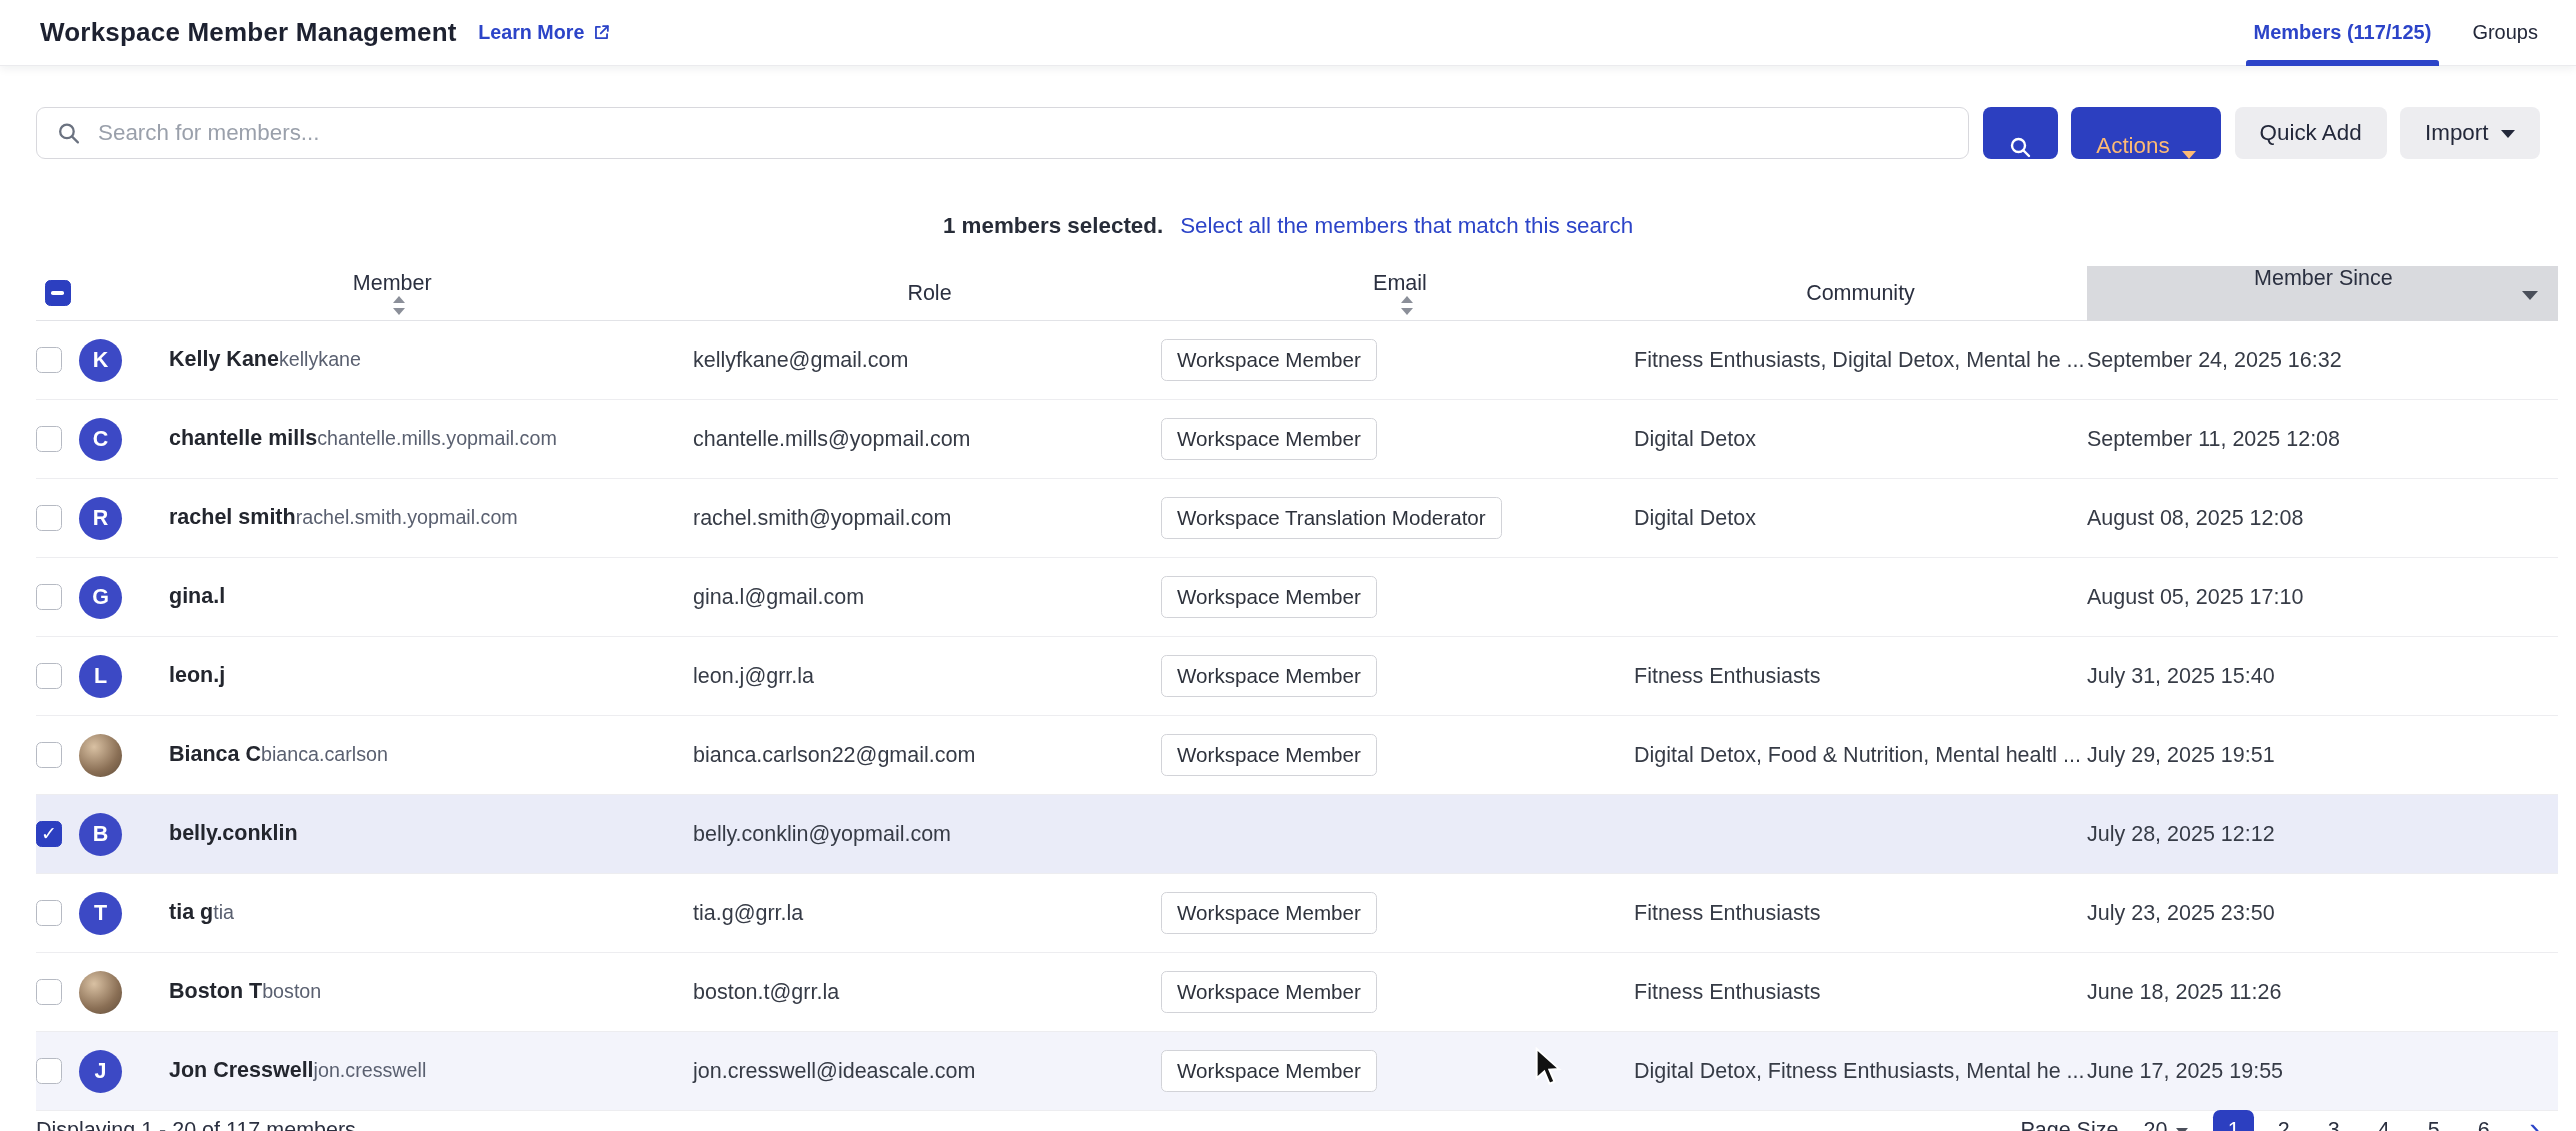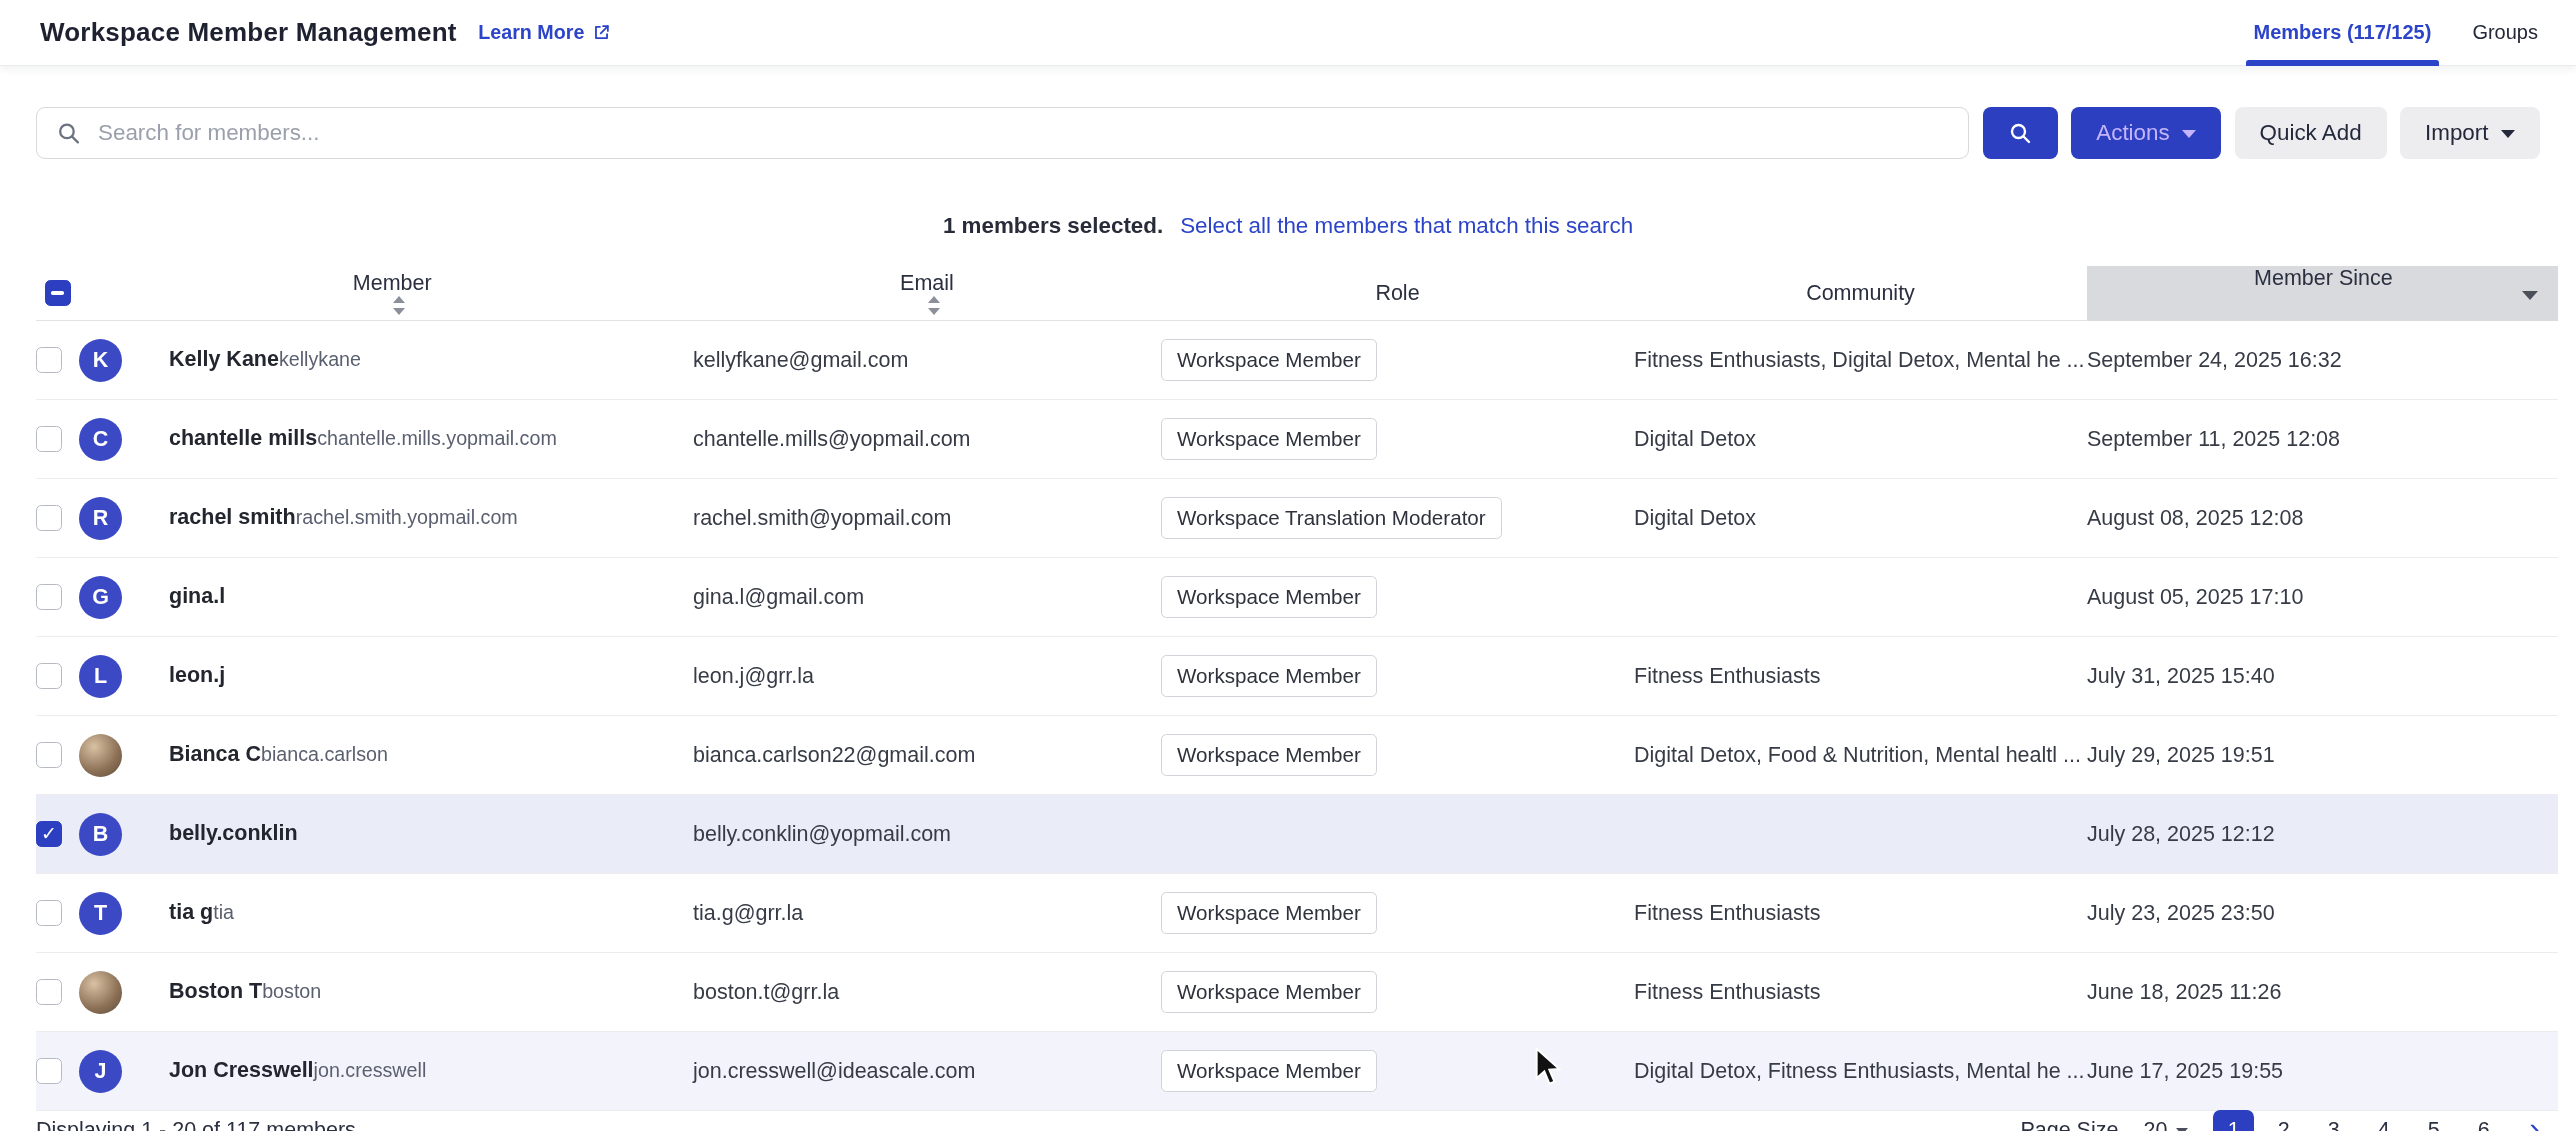--- a/index.html
+++ b/index.html
@@ -26,21 +26,21 @@
   
   .toolbar { display:flex; align-items:center; gap:13.4px; margin:41px 36px 0 36px; }
   .search-wrap { flex:1; position:relative; }
   .search-input {
     width:100%; height:52px; border:1.8px solid #d8d8dd; border-radius:9px;
     padding:0 18px 0 61px; font-size:22.4px; color:#333; outline:none; font-family:inherit; background:#fff;
   }
   .search-input::placeholder { color:#9aa0ab; }
   .search-icon-left { position:absolute; left:19.7px; top:50%; transform:translateY(-50%); display:flex; }
   .btn { height:52px; border:none; border-radius:8px; font-size:22.4px; display:flex; align-items:center; gap:12.5px; cursor:pointer; font-family:inherit; }
-  .btn-primary { background:#2c3fc0; color:#c4b5fd; }
+  .btn-primary { background:#2c3fc0; color:#fdba74;align-items:flex-end; }
   .btn-search { width:75px; justify-content:center; }
   .btn-pad { padding:0 25px; }
   .btn-light { background:#ededf0; color:#23283a; }
   .caret { width:0; height:0; border-left:7.2px solid transparent; border-right:7.2px solid transparent; border-top:8px solid currentColor; margin-top:2.7px; }
 
   
   .selection-bar { margin-top:54px; text-align:center; font-size:22.4px; }
   .sel-count { font-weight:700; color:#272c38; }
   .sel-link { color:#2c44c8; margin-left:10.7px; cursor:pointer; }
 
@@ -161,29 +161,29 @@
       <div class="th col-check">
         <span class="checkbox indeterminate"></span>
       </div>
       <div class="th col-member">
         <span>Member</span>
         <span class="sort">
             <i class="up"></i>
             <i class="down"></i>
           </span>
       </div>
+      <div class="th col-role">
+        <span>Role</span>
+      </div>
       <div class="th col-email">
         <span>Email</span>
         <span class="sort">
             <i class="up"></i>
             <i class="down"></i>
           </span>
-      </div>
-      <div class="th col-role">
-        <span>Role</span>
       </div>
       <div class="th col-community">
         <span>Community</span>
       </div>
       <div class="th col-since">
         <span>Member Since</span>
         <span class="since-caret"></span>
       </div>
     </div>
     <div id="rows">

